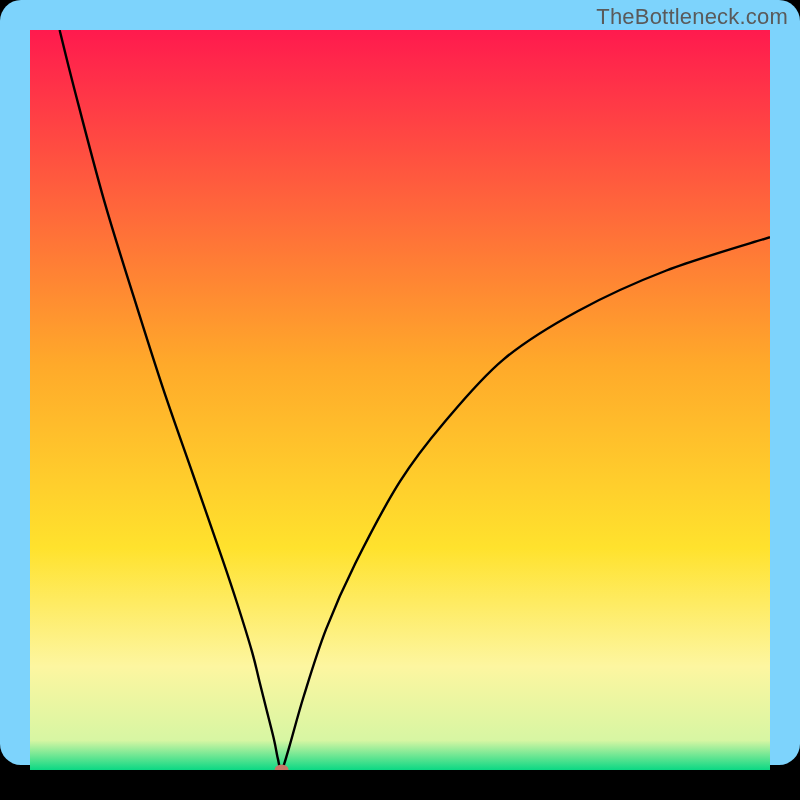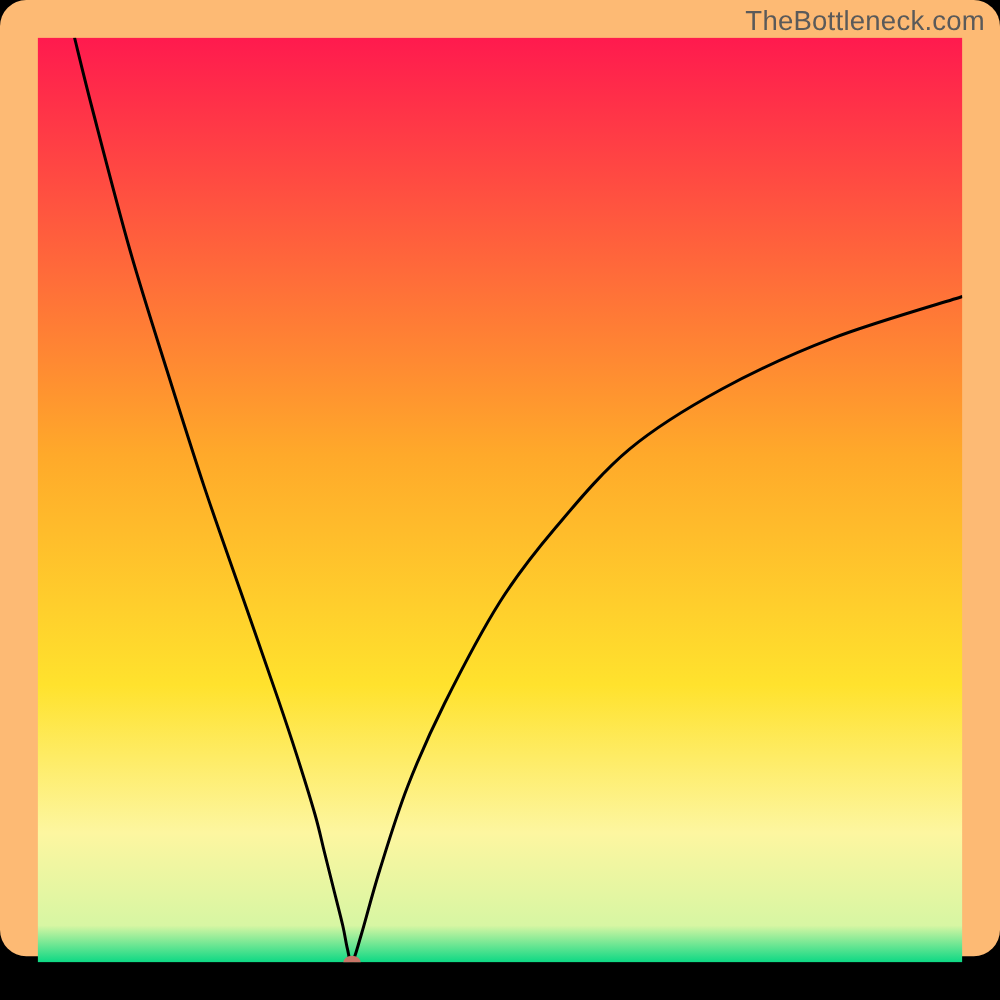--- a/index.html
+++ b/index.html
@@ -8,21 +8,21 @@
     width: 800px;
     height: 800px;
     background: #000;
     font-family: Arial, Helvetica, sans-serif;
     overflow: hidden;
   }
   .frame {
     position: relative;
     width: 800px;
     height: 765px;
-    background: #fdba74;
+    background: #7dd3fc;
     border-radius: 21px;
   }
   .watermark {
     position: absolute;
     top: 4px;
     right: 12px;
     color: #5a5a5a;
     font-size: 22px;
     font-weight: 500;
     letter-spacing: 0.2px;

